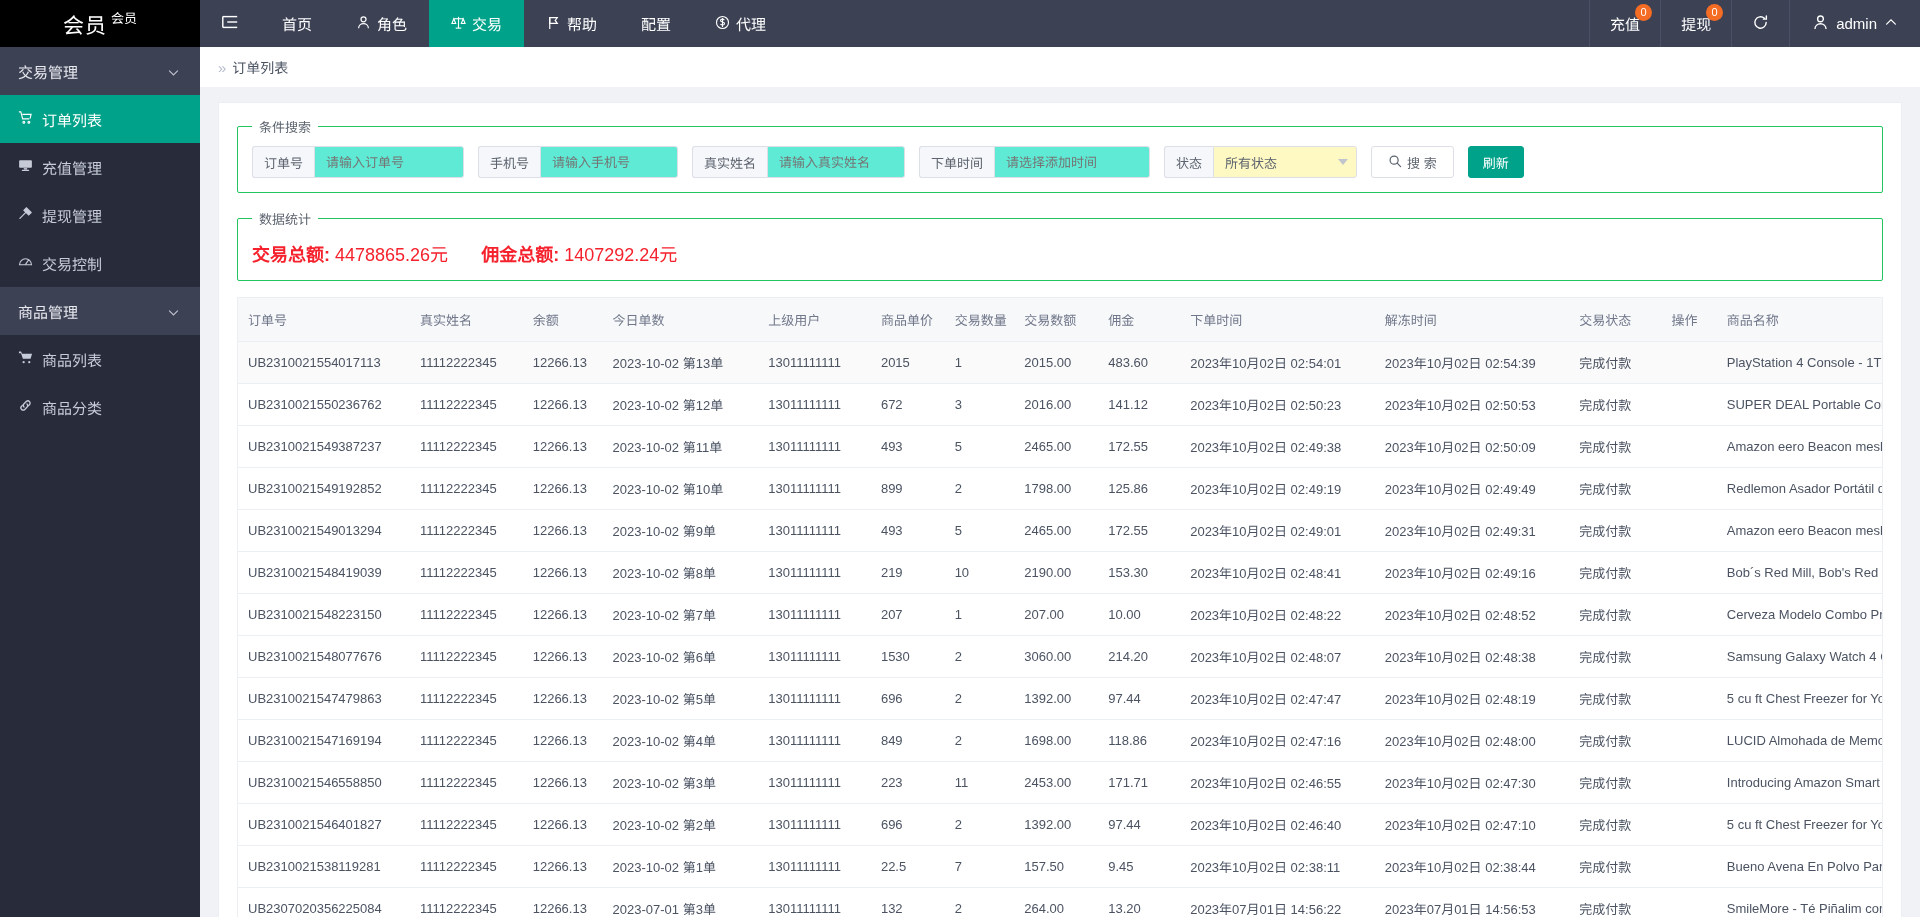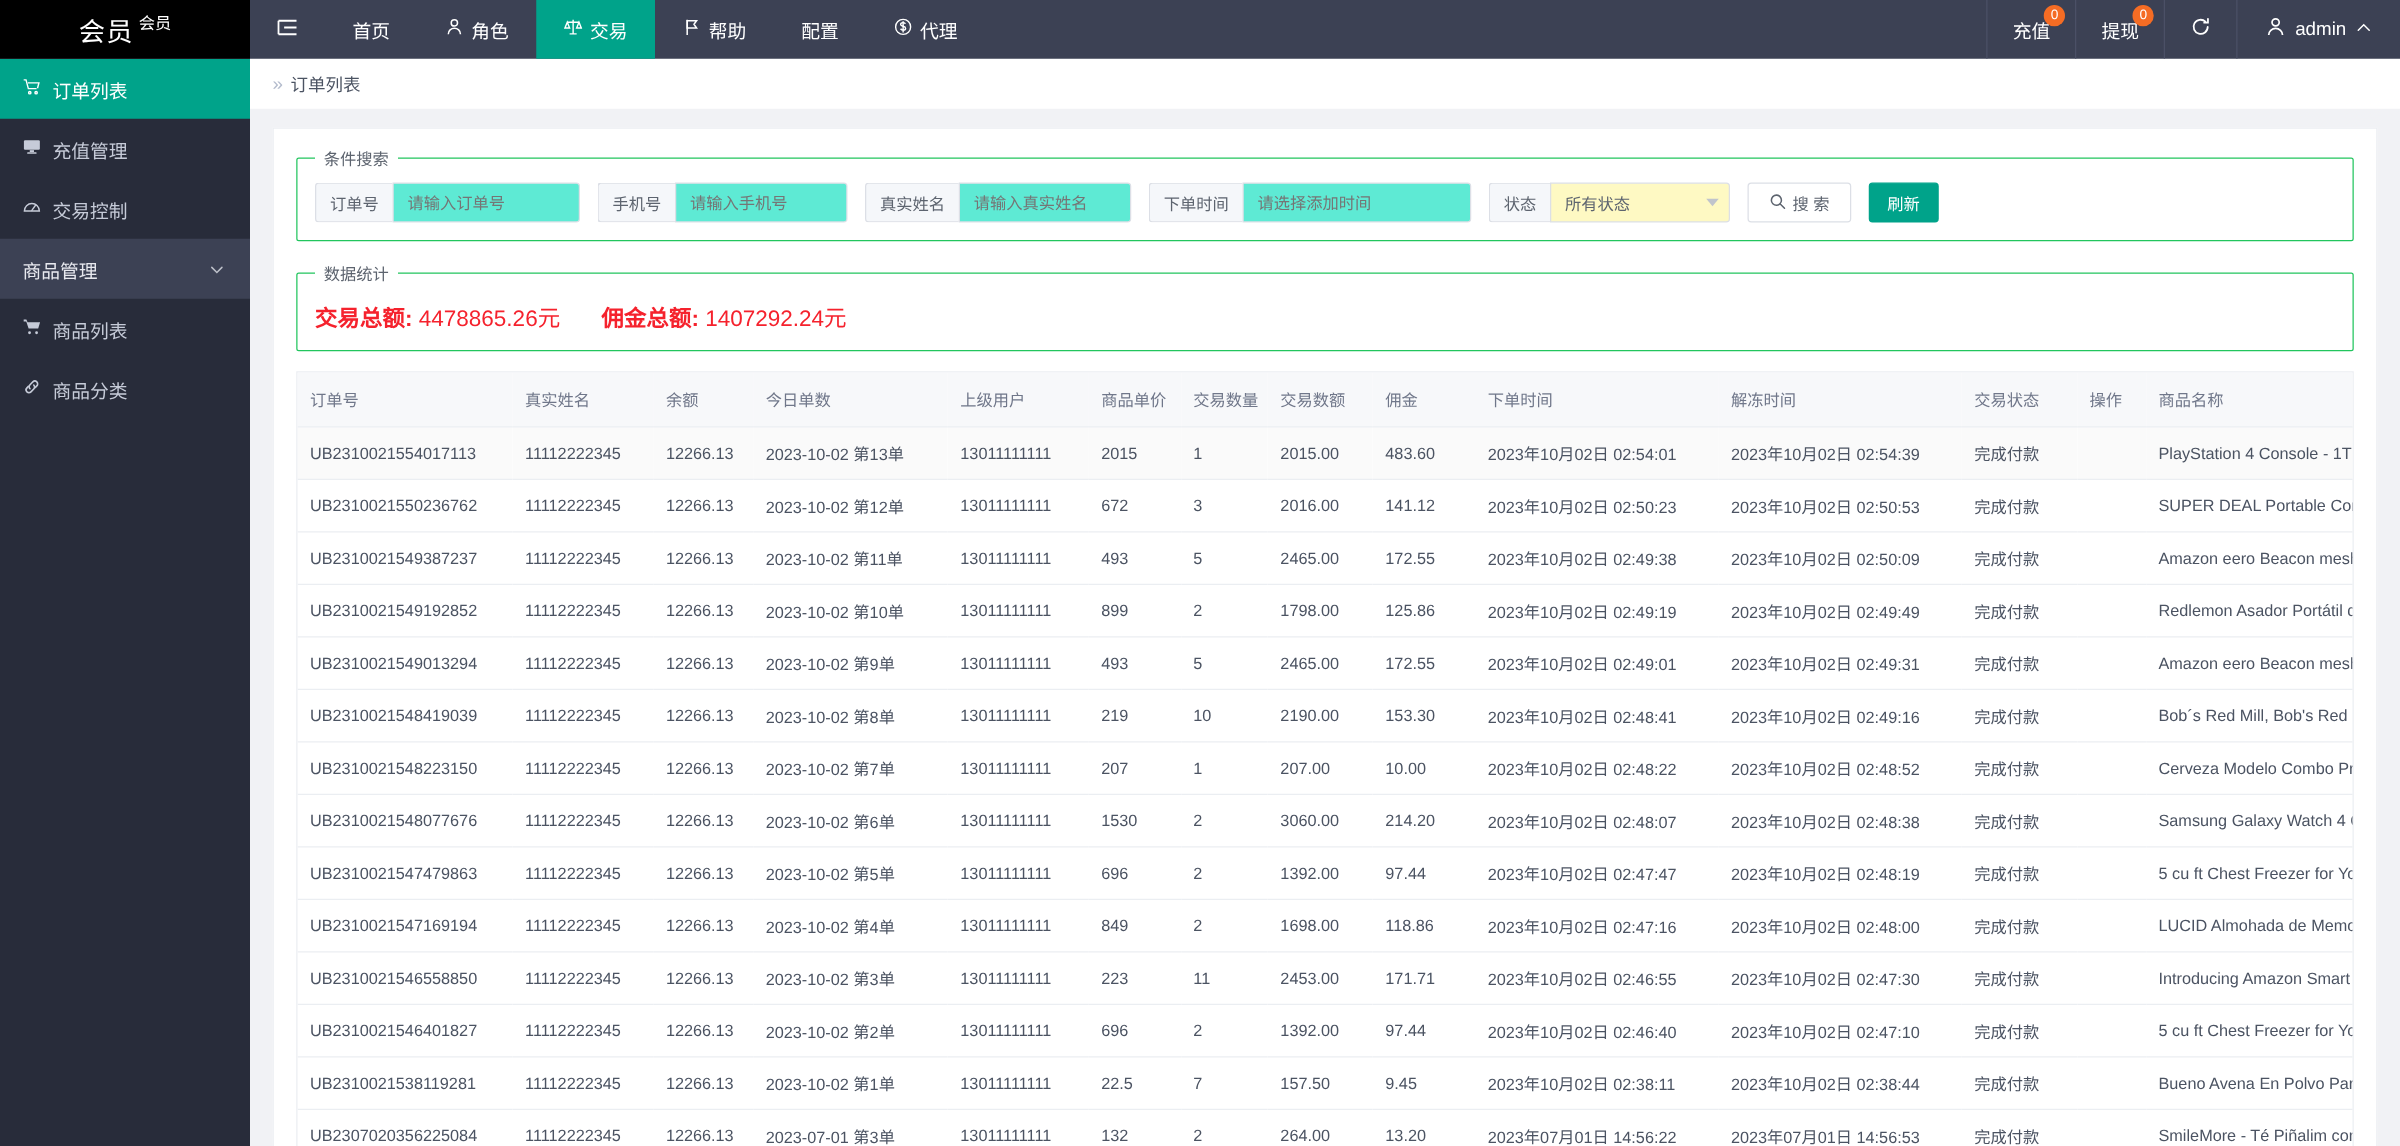--- a/index.html
+++ b/index.html
@@ -121,21 +121,21 @@
   }
   .inp-field {
     border: 1px solid #dcdfe6; border-radius: 0 3px 3px 0;
     padding: 0 11px; font-size: 13px; color: #303133;
     outline: none; background: #5eead4;
     height: 32px;
   }
   .w-order  { width: 150px; }
   .w-phone  { width: 138px; }
   .w-name   { width: 138px; }
-  .w-time   { width: 183px; }
+  .w-time   { width: 156px; }
   .sel-wrap { position: relative; }
   .sel-field {
     border: 1px solid #dcdfe6; border-radius: 0 3px 3px 0;
     padding: 0 28px 0 11px; font-size: 13px; color: #5d646f;
     height: 32px; width: 144px; display: flex; align-items: center;
     background: #fef9c3; cursor: pointer;
   }
   .sel-caret {
     position: absolute; right: 9px; top: 50%; transform: translateY(-50%);
     width: 0; height: 0;
@@ -305,20 +305,28 @@
             <path d="M3 10.5 L8 5.5 L13 10.5"></path>
           </svg>
         </span>
       </div>
 
     </div>
   </div>
 
   <div class="sidebar">
 
+    <div class="side-group">
+      <span>交易管理</span>
+      <span class="chev">
+        <svg viewBox="0 0 16 16" fill="none" stroke="#dcdfe6" stroke-width="1.5" stroke-linecap="round">
+          <path d="M3 6 L8 11 L13 6"></path>
+        </svg>
+      </span>
+    </div>
 
     <div class="side-item active">
       <span>
         <svg viewBox="0 0 16 16" fill="none" stroke="#ffffff" stroke-width="1.2">
           <path d="M1 2 h2 l2 7.5 h7"></path>
           <path d="M4.6 4.6 H14 l-1.2 4.6"></path>
           <circle cx="6.2" cy="13" r="1"></circle>
           <circle cx="11.6" cy="13" r="1"></circle>
         </svg>
       </span>
@@ -329,20 +337,29 @@
       <span>
         <svg viewBox="0 0 16 16" fill="#c6cbd8" stroke="none">
           <rect x="1.2" y="2.4" width="13.6" height="8" rx="1"></rect>
           <rect x="6.2" y="10.8" width="3.6" height="1.6"></rect>
           <rect x="4" y="12.6" width="8" height="1.3" rx=".5"></rect>
         </svg>
       </span>
       <span>充值管理</span>
     </div>
 
+    <div class="side-item">
+      <span>
+        <svg viewBox="0 0 16 16" fill="none" stroke="#c6cbd8" stroke-width="1.3" stroke-linecap="round">
+          <path d="M2 13.2 L8.6 6.6"></path>
+          <path d="M6.4 4.6 L11.4 9.6 L14 7 L9 2 z" fill="#c6cbd8"></path>
+        </svg>
+      </span>
+      <span>提现管理</span>
+    </div>
 
     <div class="side-item">
       <span>
         <svg viewBox="0 0 16 16" fill="none" stroke="#c6cbd8" stroke-width="1.2" stroke-linecap="round">
           <path d="M1.6 11.5 A6.4 6.4 0 0 1 14.4 11.5 Z" fill="none"></path>
           <path d="M8 11 L11.4 6.2"></path>
         </svg>
       </span>
       <span>交易控制</span>
     </div>

